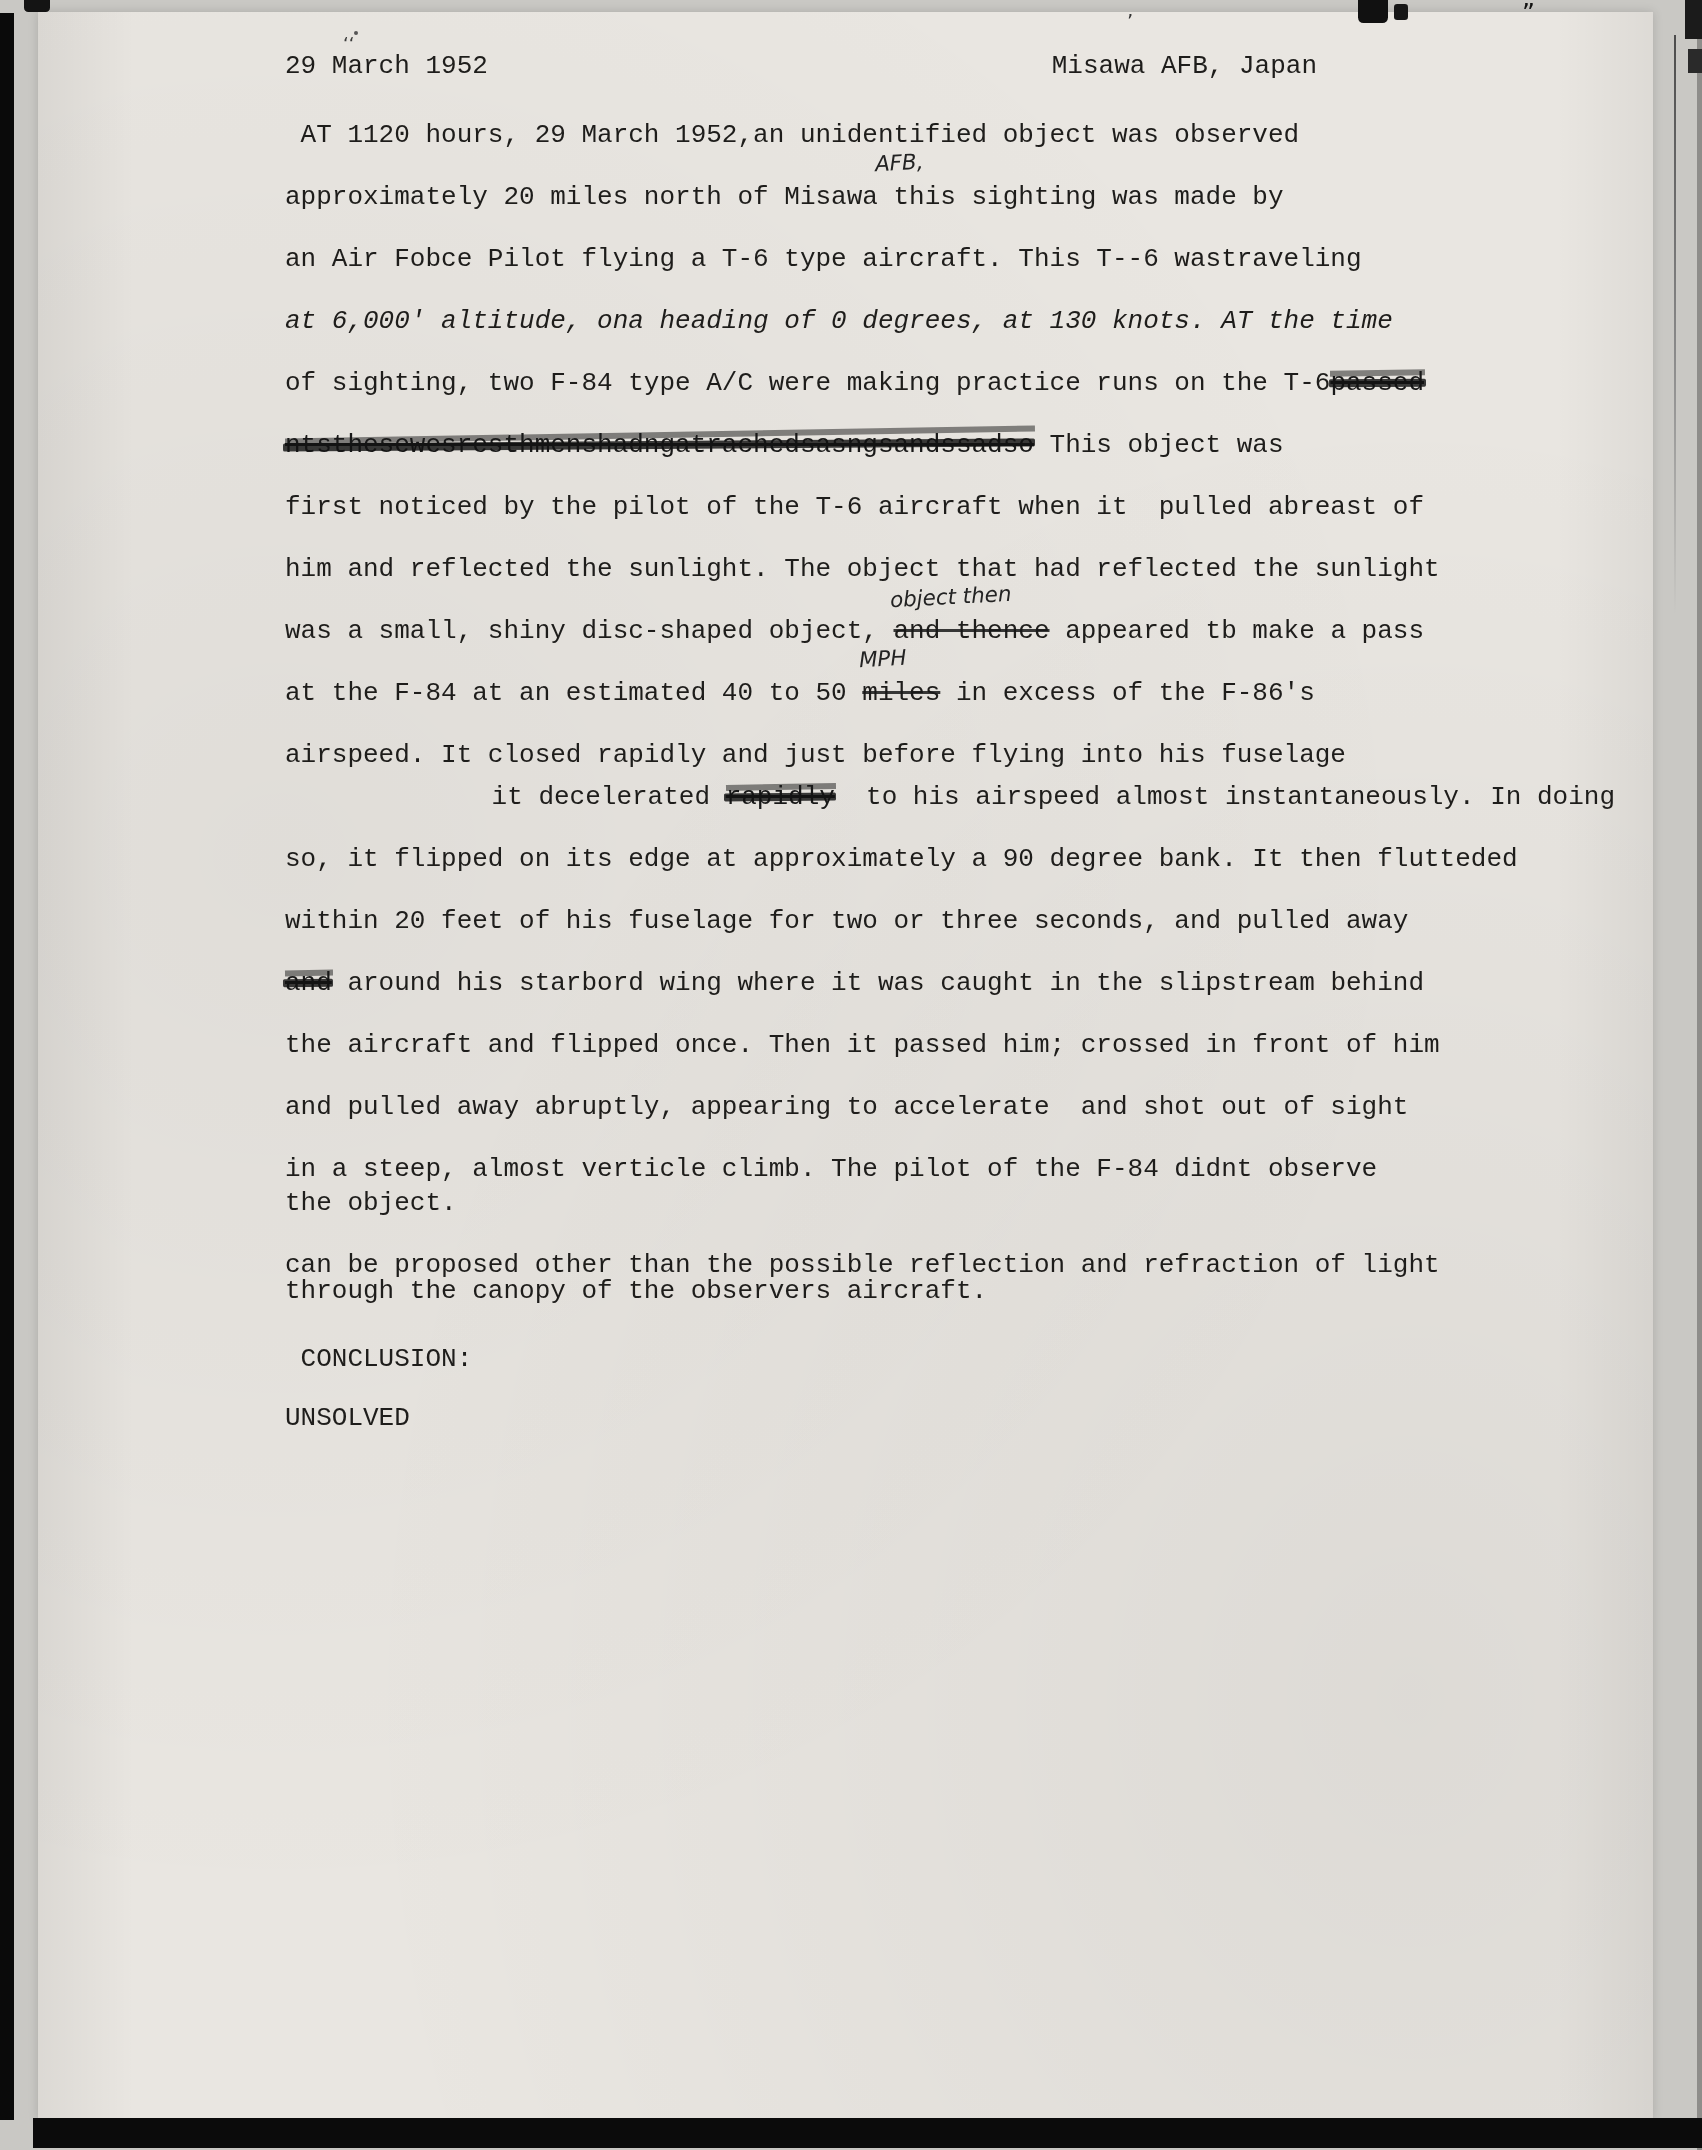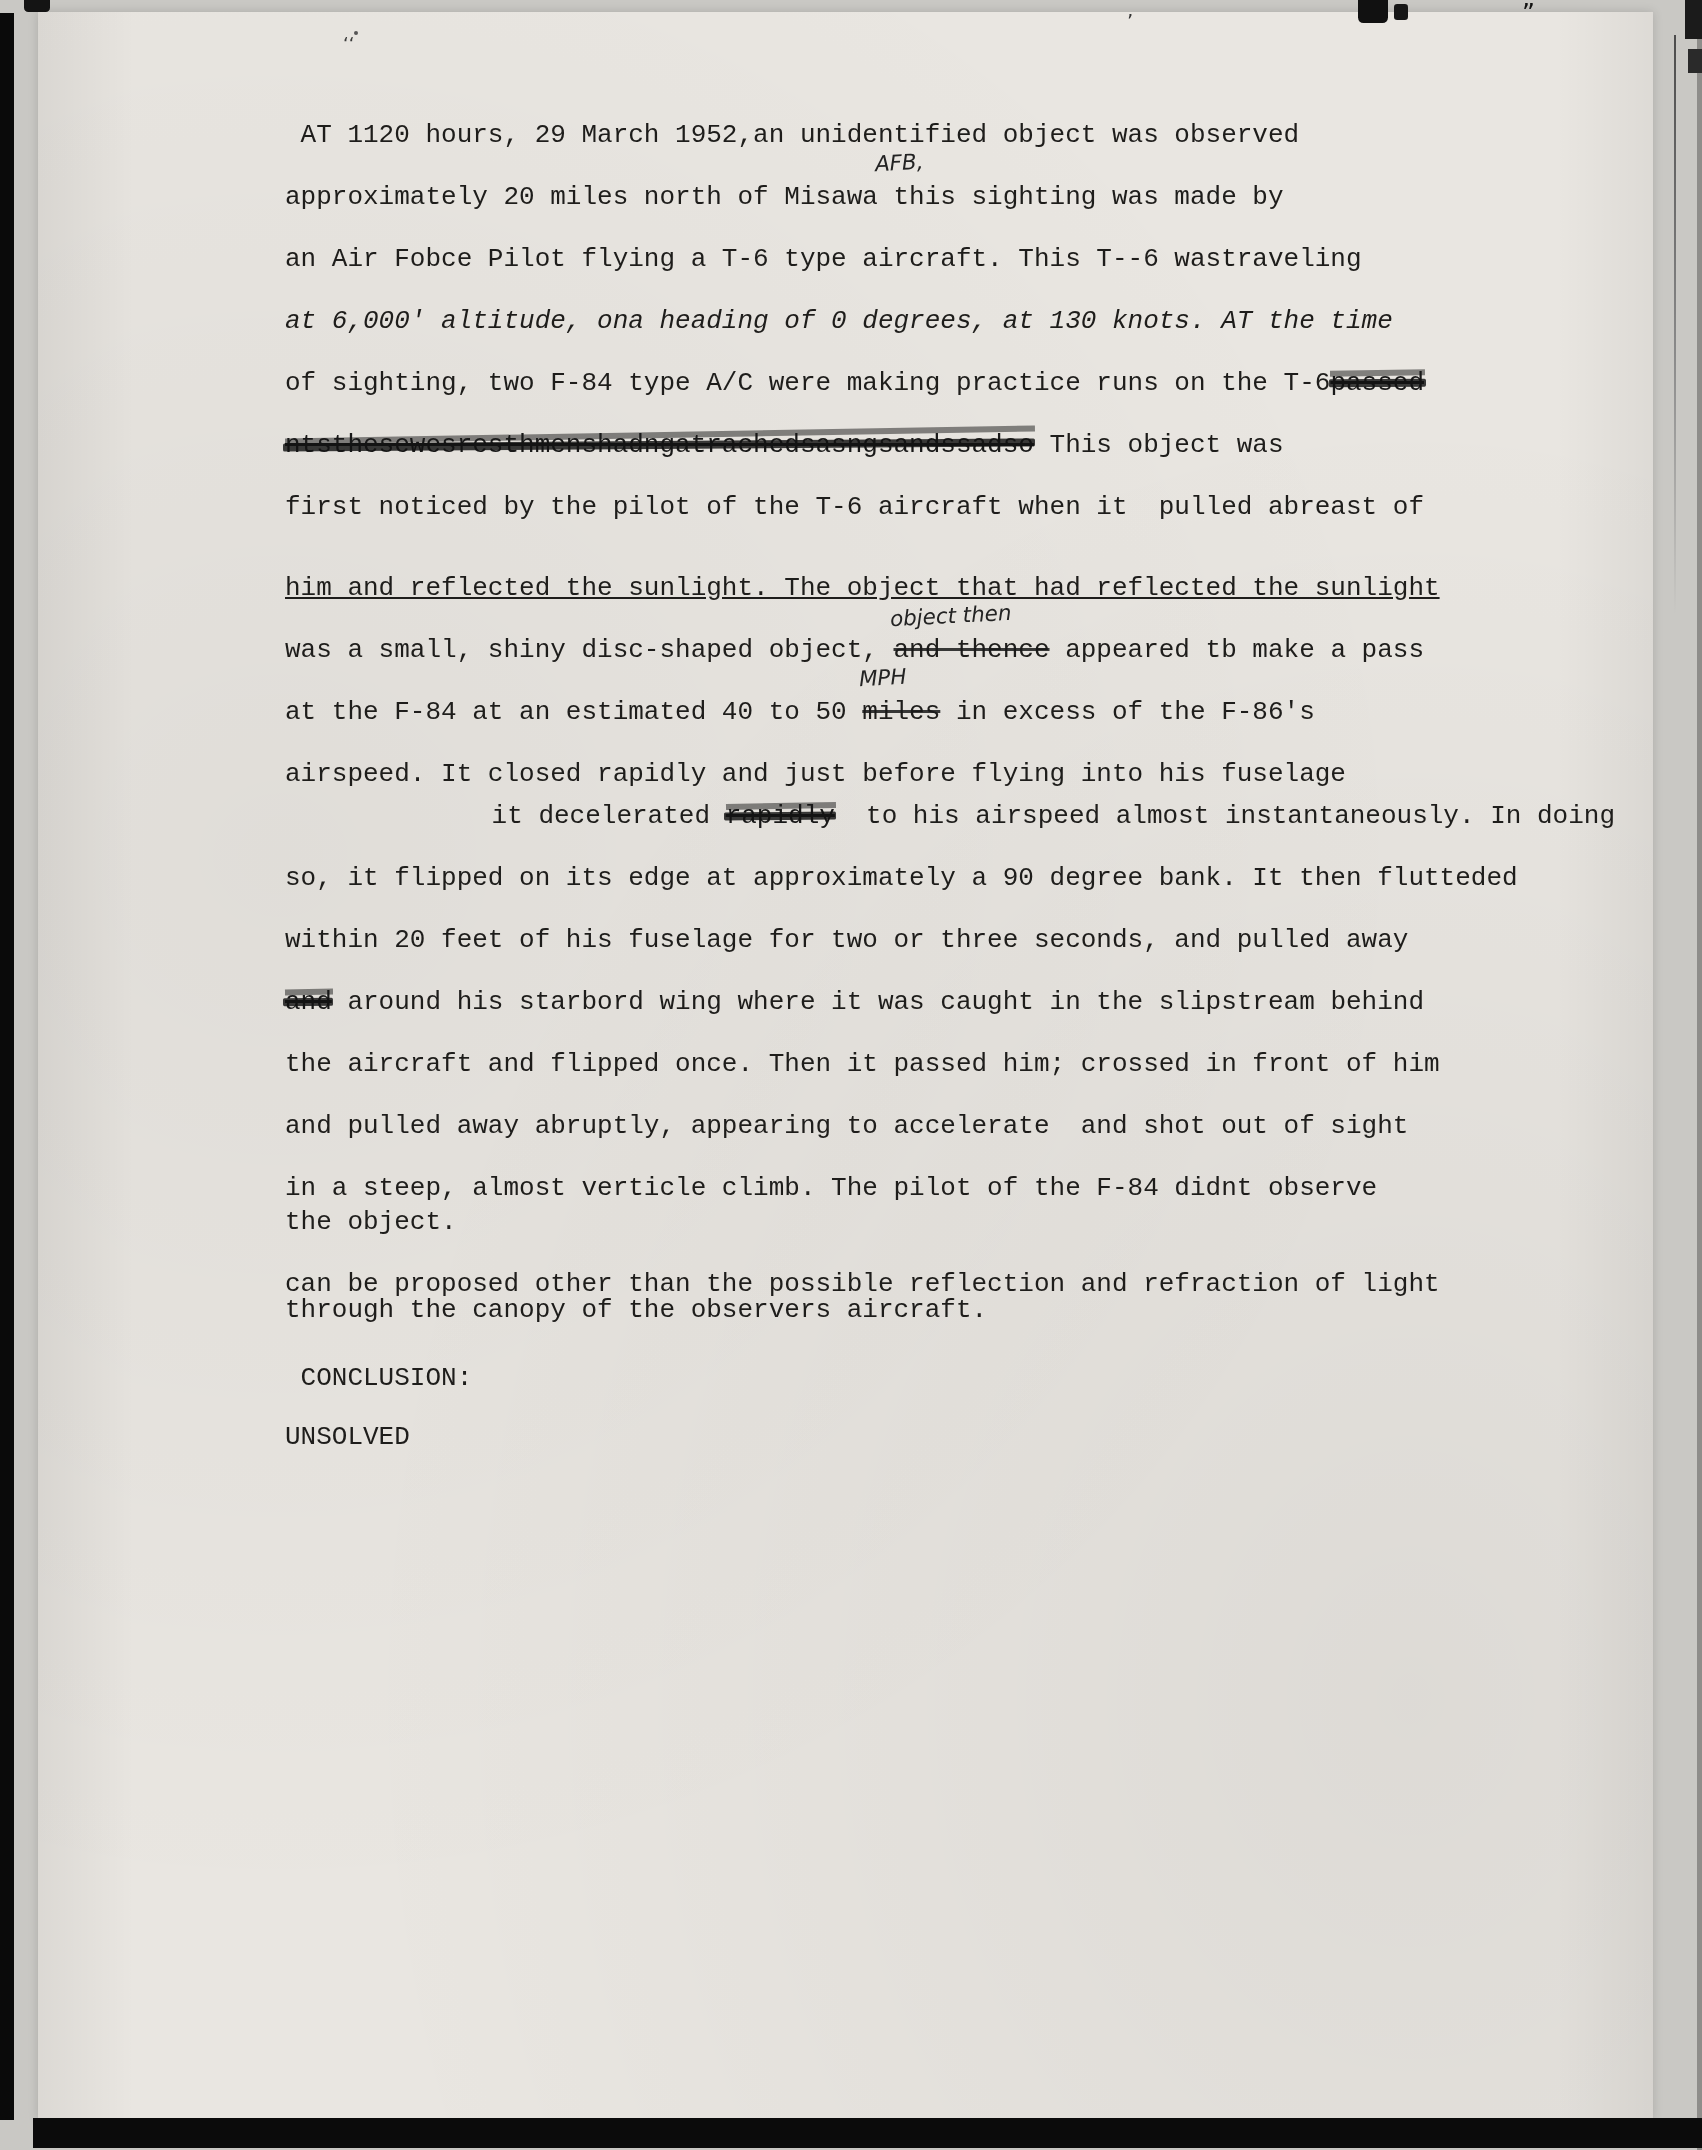--- a/index.html
+++ b/index.html
@@ -73,29 +73,33 @@
   .speck2{position:absolute;left:1127px;top:9.7px;font-size:19.3px;color:#333;
     font-family:"DejaVu Sans",sans-serif;}
   .speck3{position:absolute;left:354px;top:31px;width:4.3px;height:4.3px;border-radius:50%;background:#555;}
 </style>
 </head>
 <body>
 
 <div class="scan">
 
   <div class="page">
+    <div class="header">
+      <span>29 March 1952</span>
+      <span>Misawa AFB, Japan</span>
+    </div>
     <div class="doc-body">
         <div class="line" style="margin-top: 0px;"><span class="seg"> AT 1120 hours, 29 March 1952,an unidentified object was observed</span></div>
         <div class="line" style="margin-top: 36px;"><span class="seg">approximately 20 miles north of Misawa</span><span class="seg"> this sighting was made by<span class="note">AFB,</span></span></div>
         <div class="line" style="margin-top: 36px;"><span class="seg">an Air Fobce Pilot flying a T-6 type aircraft. This T--6 wastraveling</span></div>
         <div class="line" style="margin-top: 36px; font-style: italic;"><span class="seg">at 6,000' altitude, ona heading of 0 degrees, at 130 knots. AT the time</span></div>
         <div class="line" style="margin-top: 36px;"><span class="seg">of sighting, two F-84 type A/C were making practice runs on the T-6</span><span class="seg blackout">passed</span></div>
         <div class="line" style="margin-top: 36px;"><span class="seg blackout">ntsthesewesresthmenshadngatrachedsasngsandssadso</span><span class="seg"> This object was</span></div>
         <div class="line" style="margin-top: 36px;"><span class="seg">first noticed by the pilot of the T-6 aircraft when it  pulled abreast of</span></div>
-        <div class="line" style="margin-top: 55px; text-decoration: underline;"><span class="seg">him and reflected the sunlight. The object that had reflected the sunlight</span></div>
+        <div class="line" style="margin-top: 36px;"><span class="seg">him and reflected the sunlight. The object that had reflected the sunlight</span></div>
         <div class="line" style="margin-top: 36px;"><span class="seg">was a small, shiny disc-shaped object, </span><span class="seg strike">and thence<span class="note">object then</span></span><span class="seg"> appeared tb make a pass</span></div>
         <div class="line" style="margin-top: 36px;"><span class="seg">at the F-84 at an estimated 40 to 50 </span><span class="seg strike">miles<span class="note">MPH</span></span><span class="seg"> in excess of the F-86's</span></div>
         <div class="line" style="margin-top: 36px;"><span class="seg">airspeed. It closed rapidly and just before flying into his fuselage</span></div>
         <div class="line" style="margin-top: 16px; text-align: right;"><span class="seg">it decelerated </span><span class="seg blackout">rapidly</span><span class="seg">  to his airspeed almost instantaneously. In doing</span></div>
         <div class="line" style="margin-top: 36px;"><span class="seg">so, it flipped on its edge at approximately a 90 degree bank. It then flutteded</span></div>
         <div class="line" style="margin-top: 36px;"><span class="seg">within 20 feet of his fuselage for two or three seconds, and pulled away</span></div>
         <div class="line" style="margin-top: 36px;"><span class="seg blackout">and</span><span class="seg"> around his starbord wing where it was caught in the slipstream behind</span></div>
         <div class="line" style="margin-top: 36px;"><span class="seg">the aircraft and flipped once. Then it passed him; crossed in front of him</span></div>
         <div class="line" style="margin-top: 36px;"><span class="seg">and pulled away abruptly, appearing to accelerate  and shot out of sight</span></div>
         <div class="line" style="margin-top: 36px;"><span class="seg">in a steep, almost verticle climb. The pilot of the F-84 didnt observe</span></div>

